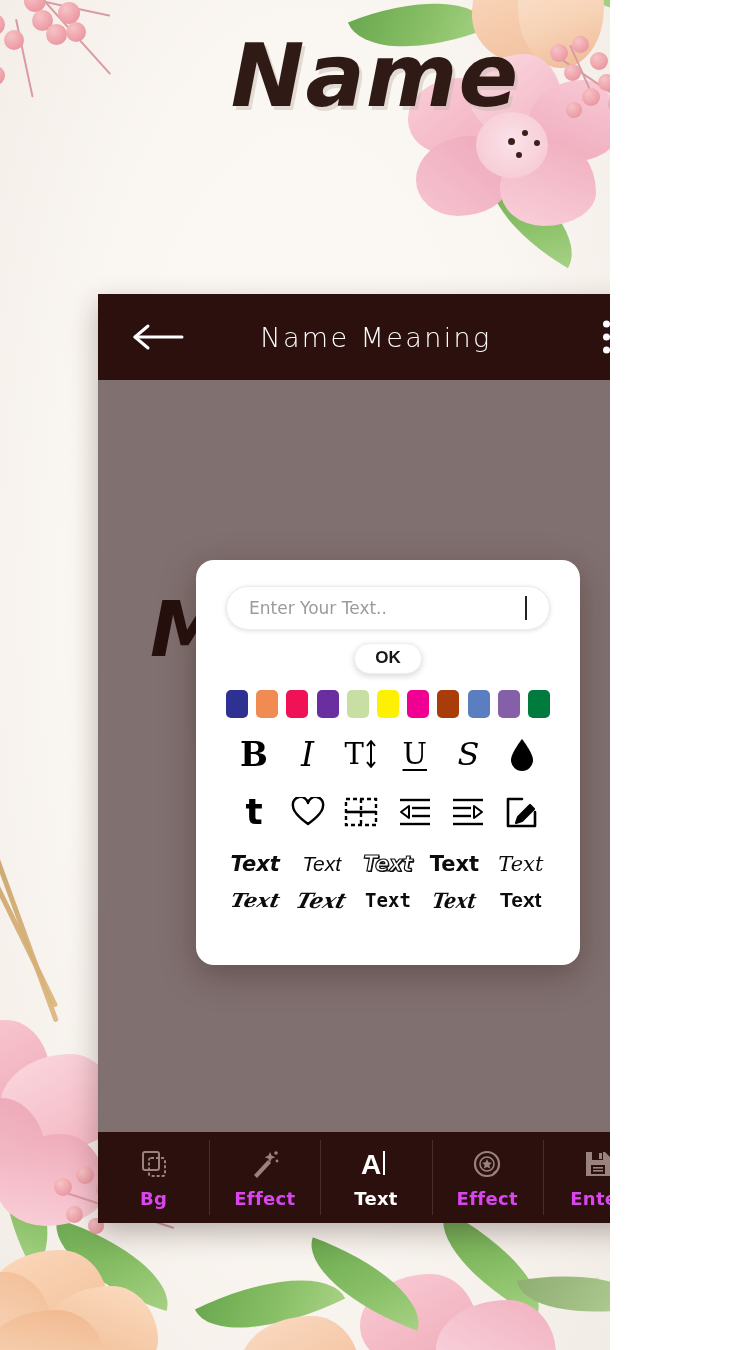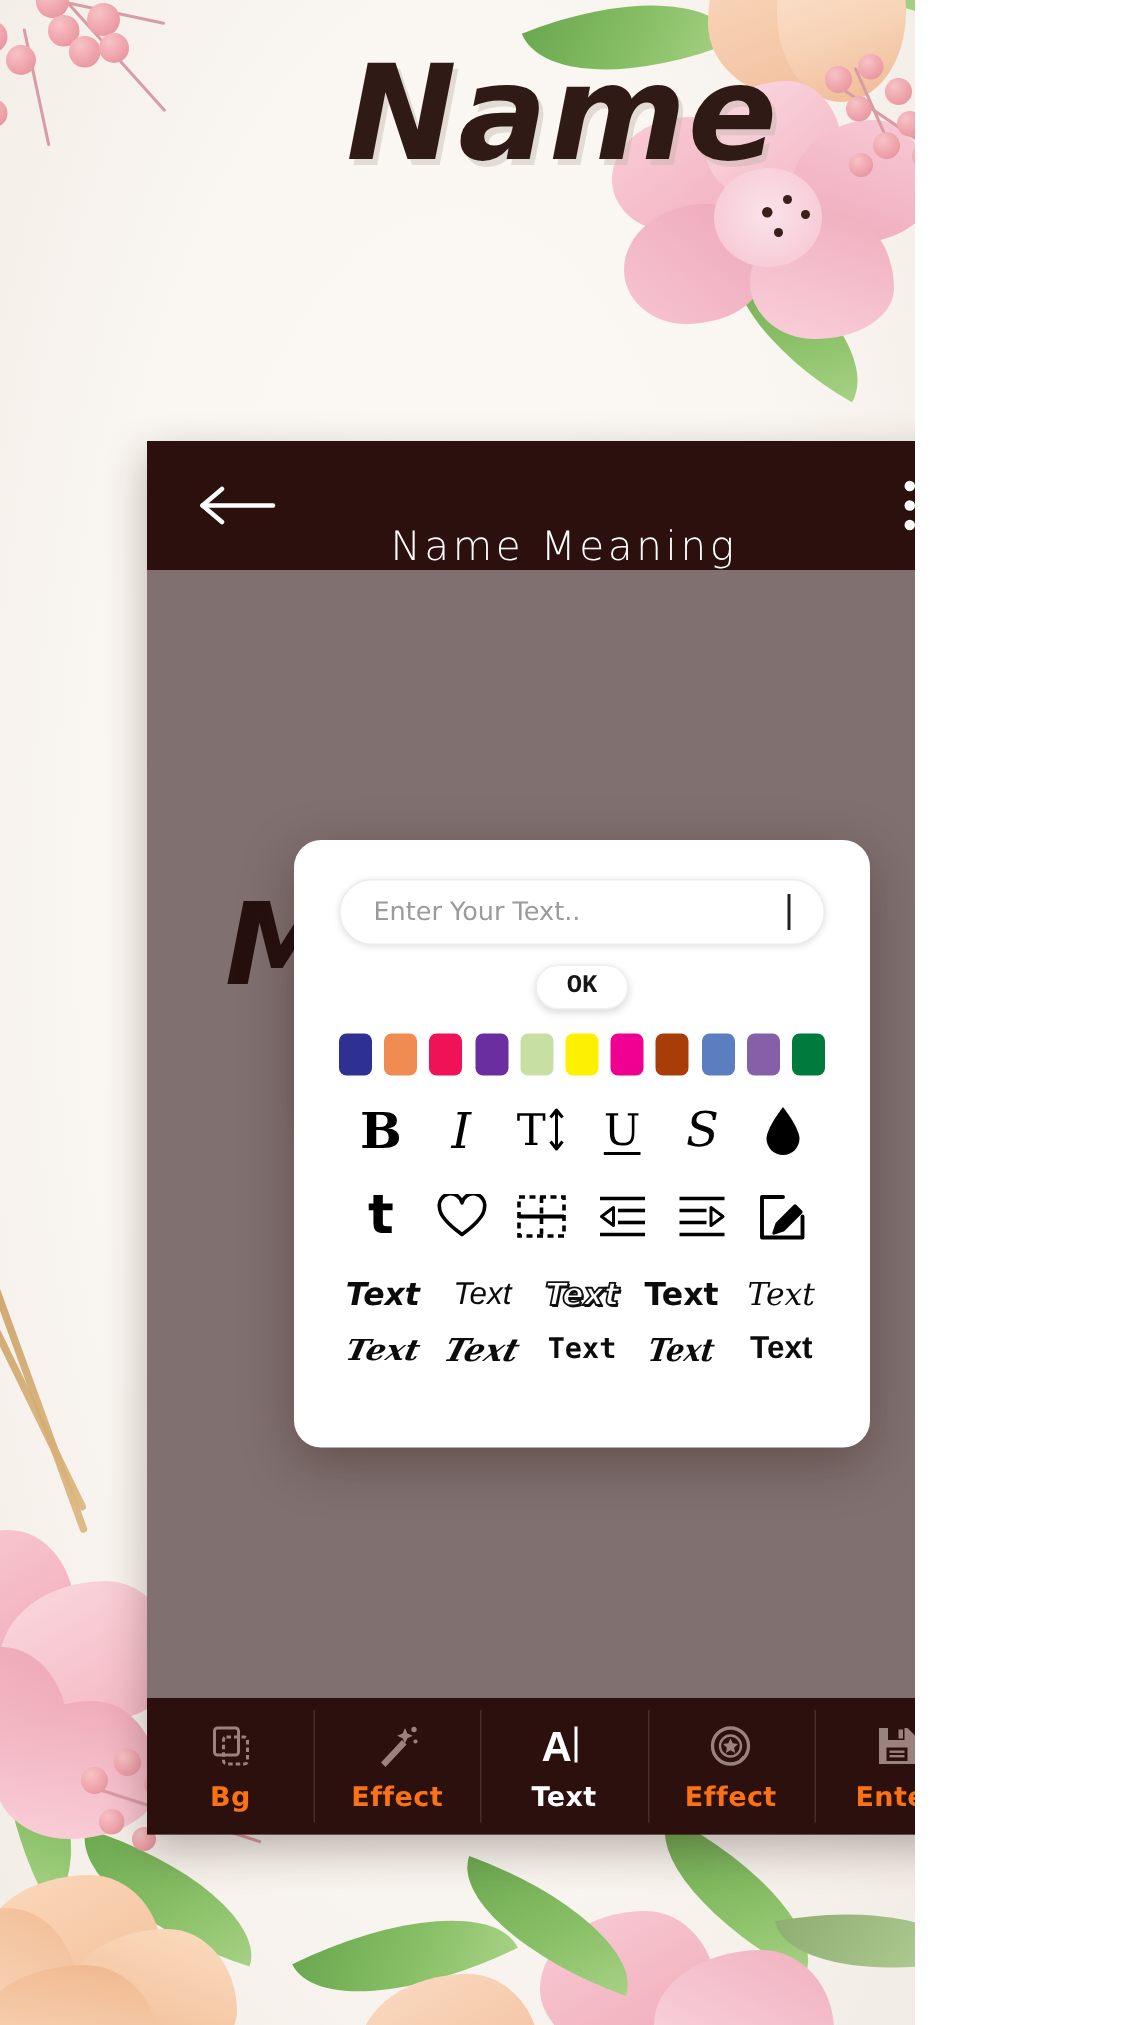--- a/index.html
+++ b/index.html
@@ -64,21 +64,21 @@
     box-shadow: 0 10px 26px rgba(60,35,30,.32);
     z-index: 8;
     overflow: hidden;
   }
 
   
   #appbar {
     position: relative;
     height: 86px; width: 100%;
     background: #2b100e;
-    display: flex; align-items: flex-end;
+    display: flex; align-items: center;
   }
   #back-arrow {
     position: absolute; left: 34px; top: 50%; transform: translateY(-50%);
     width: 54px; height: 30px; cursor: pointer;
   }
   #appbar-title {
     width: 100%; text-align: center;
     color: #fdfdfd;
     font-family: "DejaVu Sans", sans-serif;
     font-size: 27px;
@@ -119,21 +119,21 @@
     position: relative;
     height: 91px; width: 100%;
     background: #2b100e;
     display: flex;
   }
   .navitem {
     flex: 1 1 0;
     display: flex; flex-direction: column;
     align-items: center; justify-content: center;
     gap: 7px;
-    color: #f97316;
+    color: #d946ef;
     position: relative;
     cursor: pointer;
   }
   .navitem + .navitem::before {
     content: ""; position: absolute; left: 0; top: 8px; bottom: 8px;
     width: 1px; background: #4a2c29;
   }
   .navitem .nav-label {
     font-family: "DejaVu Sans", sans-serif;
     font-size: 18px; font-weight: 600; letter-spacing: .3px;
@@ -176,21 +176,21 @@
   }
   @keyframes blink { 0%,55% { opacity:1 } 56%,100% { opacity:1 } }
 
   #ok-row { display: flex; justify-content: center; margin-top: 13px; }
   #ok-button {
     background: #fff;
     border: 1px solid #efefef;
     border-radius: 16px;
     box-shadow: 0 2px 6px rgba(0,0,0,.16);
     padding: 4px 20px 5px 20px;
-    font-family: Liberation Mono, monospace;
+    font-family: Liberation Sans, sans-serif;
     font-size: 17px; font-weight: bold; color: #161616;
     cursor: pointer;
   }
 
   #color-row {
     display: flex; justify-content: space-between;
     margin: 16px 8px 0 8px;
   }
   .swatch {
     width: 22px; height: 28px; border-radius: 5px; cursor: pointer;

